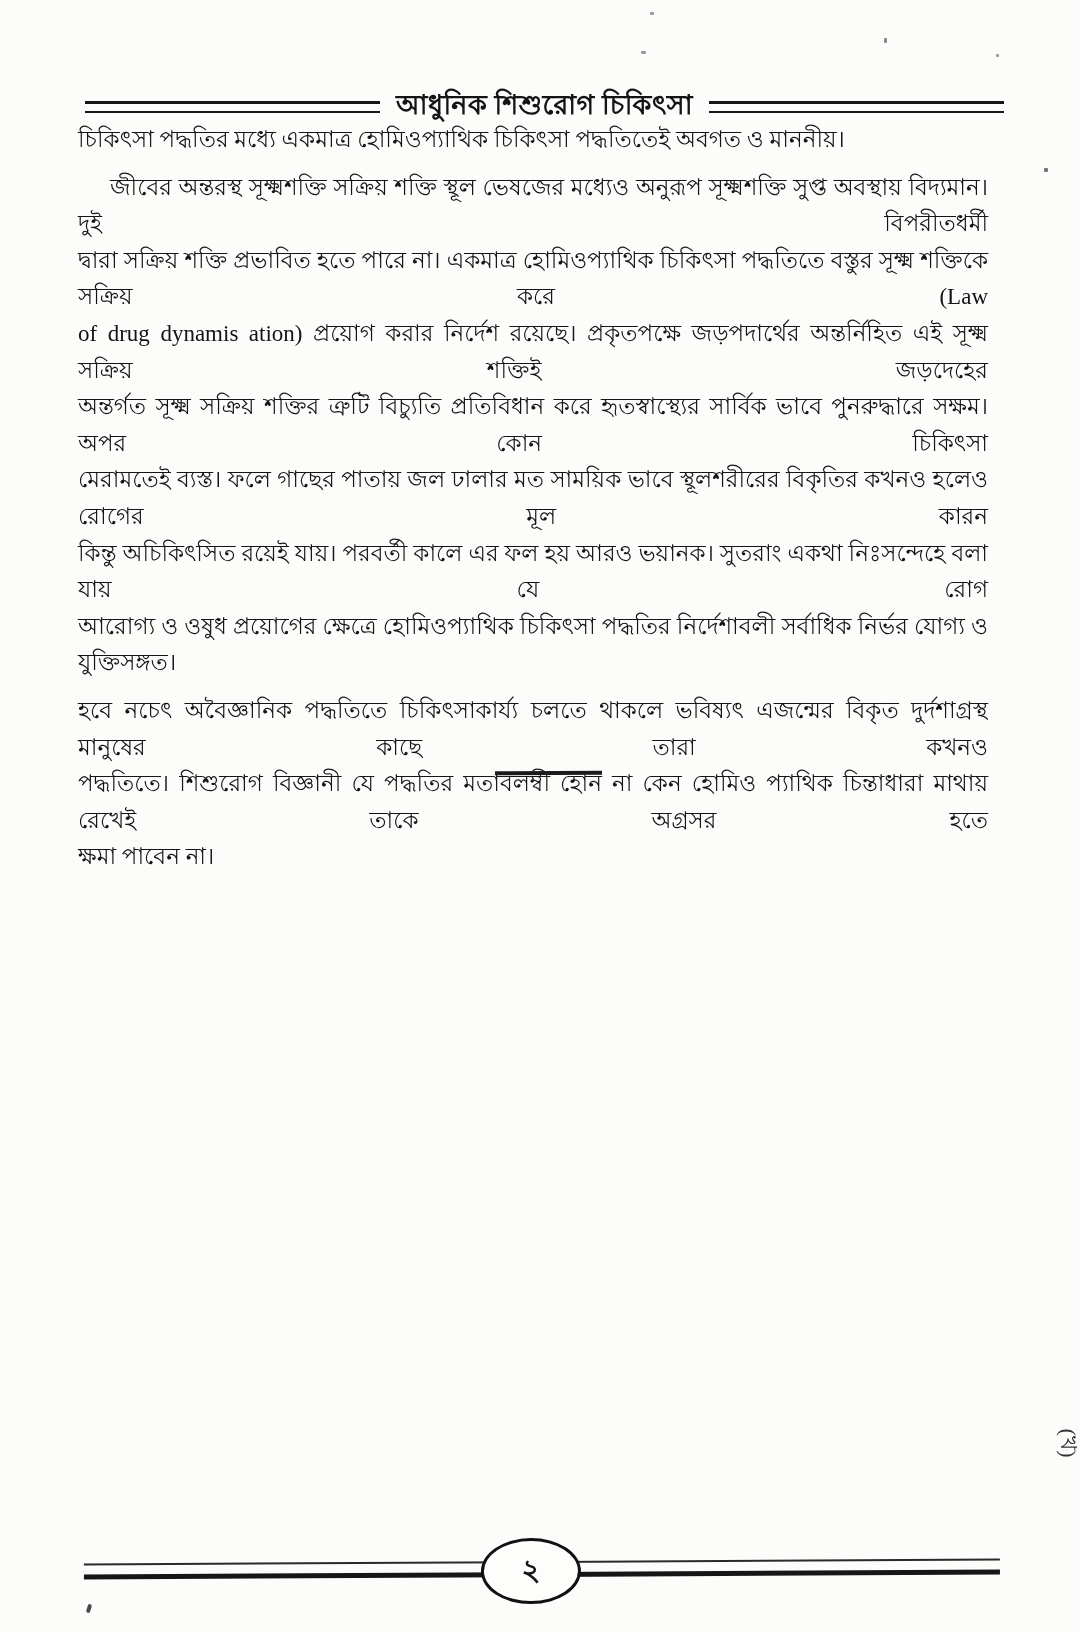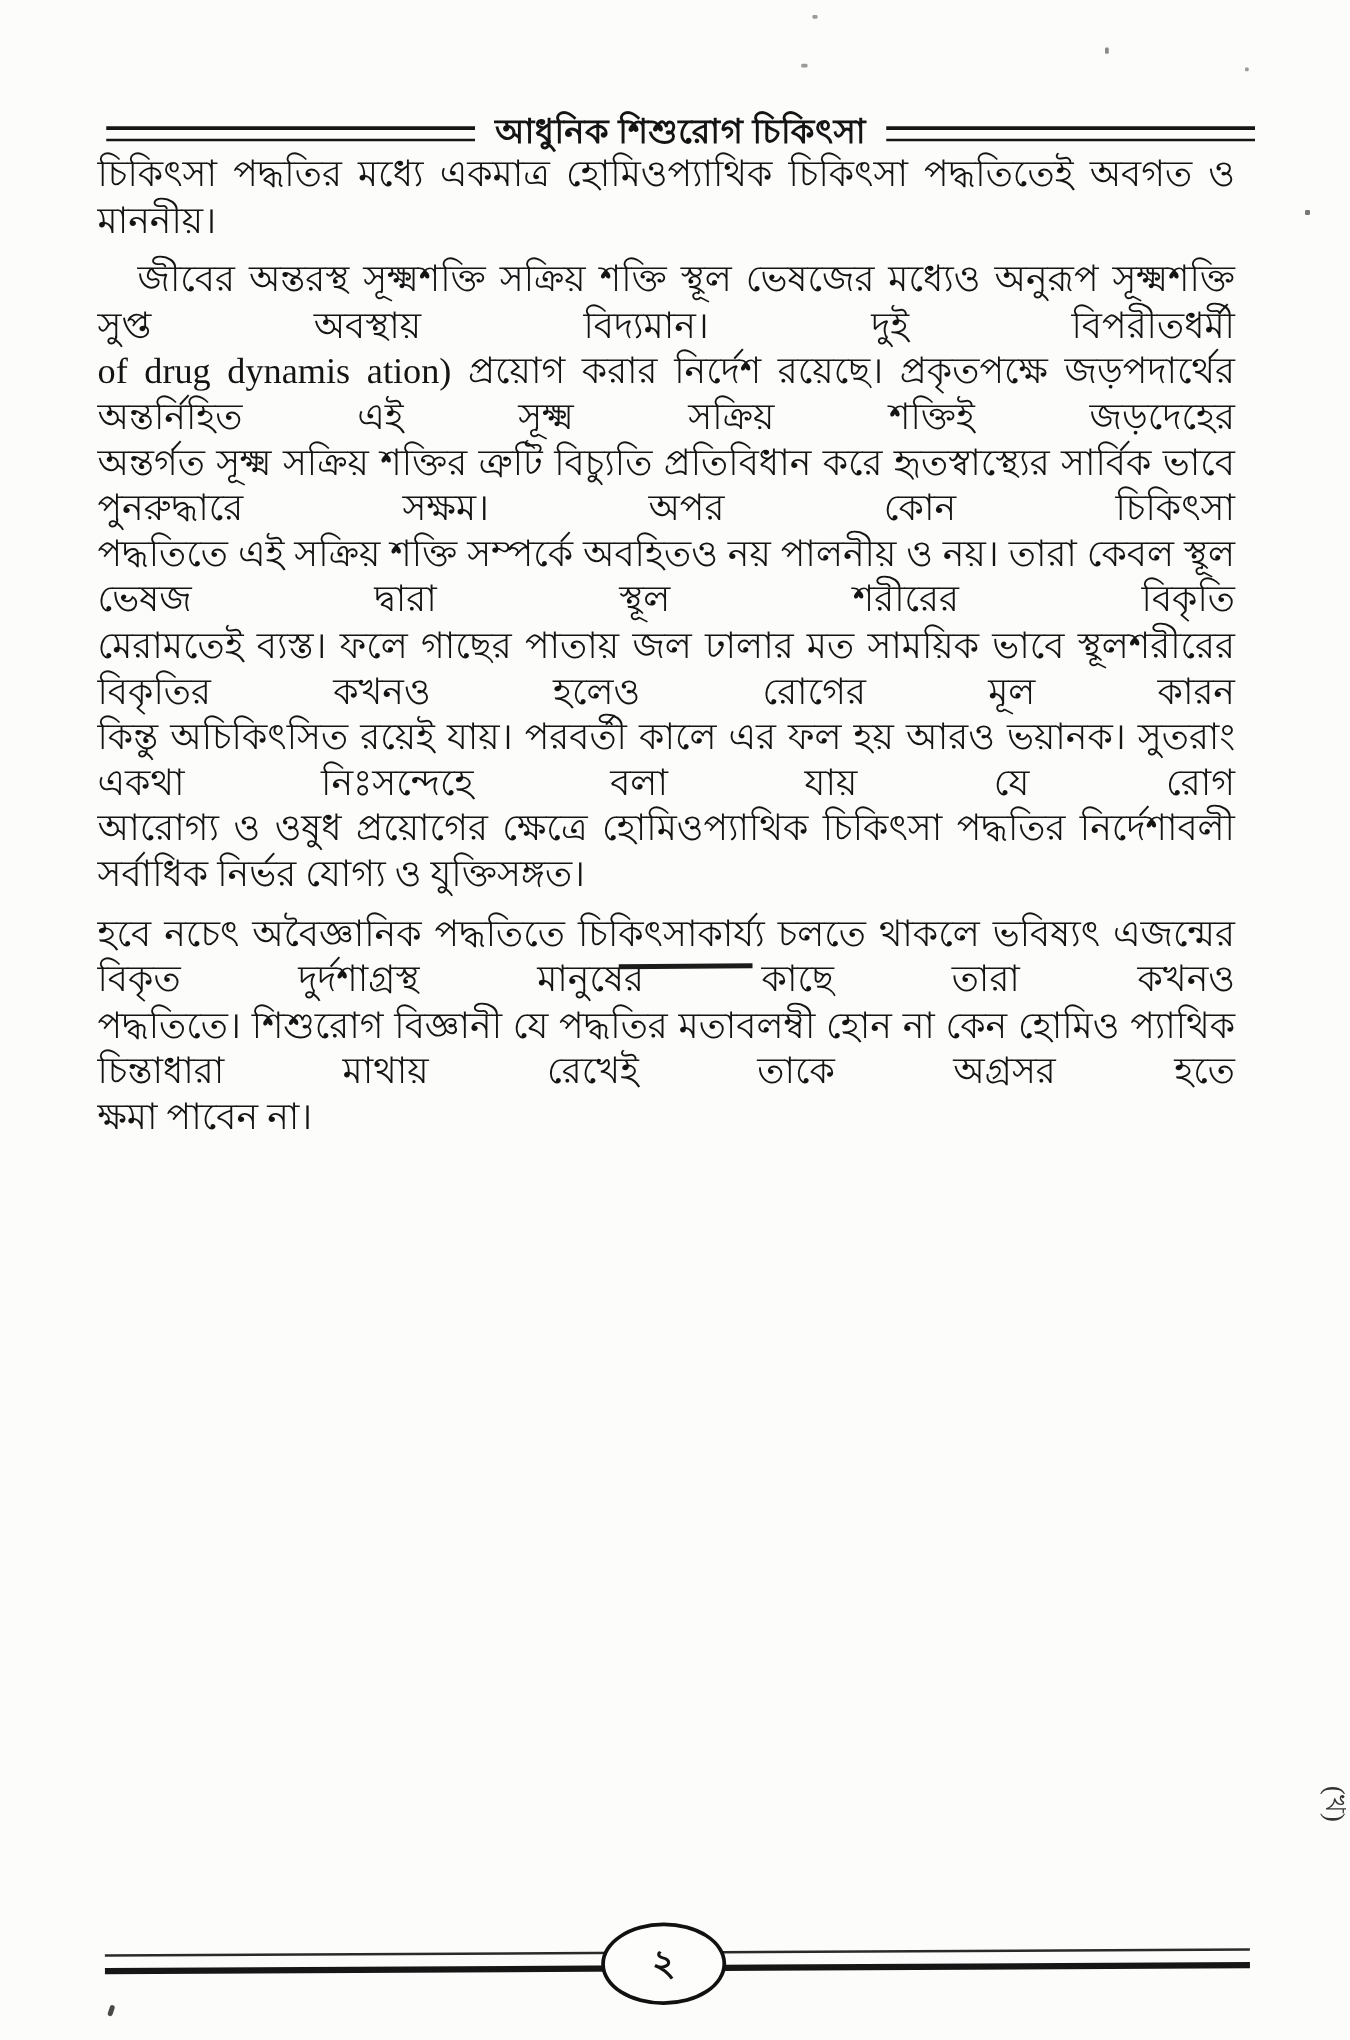--- a/index.html
+++ b/index.html
@@ -25,21 +25,21 @@
     border-bottom:2px solid #161616;
   }
   .header-title {
     font-weight:bold; font-size:27px; white-space:nowrap;
     letter-spacing:0.5px; padding:0 2px;
   }
 
   
   .body-text {
     position:absolute; top:122px; left:78px; width:910px;
-    font-size:29px; line-height:36.6px;
+    font-size:23px; line-height:36.6px;
   }
   .para { margin:0 0 11px 0; }
   .line { text-align:justify; }
   .line.j { text-align-last:justify; }
   .line.indent { text-indent:32px; }
 
   
   .divider {
     position:absolute; top:771px; left:495px;
     width:107px; height:4px; background:#1b1b1b;
@@ -91,23 +91,23 @@
   </div>
 
   <div class="body-text">
 
     <div class="para">
       <div class="line">চিকিৎসা পদ্ধতির মধ্যে একমাত্র হোমিওপ্যাথিক চিকিৎসা পদ্ধতিতেই অবগত ও মাননীয়।</div>
     </div>
 
     <div class="para">
       <div class="line j indent">জীবের অন্তরস্থ সূক্ষ্মশক্তি সক্রিয় শক্তি স্থূল ভেষজের মধ্যেও অনুরূপ সূক্ষ্মশক্তি সুপ্ত অবস্থায় বিদ্যমান। দুই বিপরীতধর্মী</div>
+      <div class="line j">দ্বারা সক্রিয় শক্তি প্রভাবিত হতে পারে না। একমাত্র হোমিওপ্যাথিক চিকিৎসা পদ্ধতিতে বস্তুর সূক্ষ্ম শক্তিকে সক্রিয় করে (Law</div>
       <div class="line j">of drug dynamis ation) প্রয়োগ করার নির্দেশ রয়েছে। প্রকৃতপক্ষে জড়পদার্থের অন্তর্নিহিত এই সূক্ষ্ম সক্রিয় শক্তিই জড়দেহের</div>
       <div class="line j">অন্তর্গত সূক্ষ্ম সক্রিয় শক্তির ত্রুটি বিচ্যুতি প্রতিবিধান করে হৃতস্বাস্থ্যের সার্বিক ভাবে পুনরুদ্ধারে সক্ষম। অপর কোন চিকিৎসা</div>
-      <div class="line j">পদ্ধতিতে এই সক্রিয় শক্তি সম্পর্কে অবহিতও নয় পালনীয় ও নয়। তারা কেবল স্থূল ভেষজ দ্বারা স্থূল শরীরের বিকৃতি</div>
       <div class="line j">মেরামতেই ব্যস্ত। ফলে গাছের পাতায় জল ঢালার মত সাময়িক ভাবে স্থূলশরীরের বিকৃতির কখনও হলেও রোগের মূল কারন</div>
       <div class="line j">কিন্তু অচিকিৎসিত রয়েই যায়। পরবর্তী কালে এর ফল হয় আরও ভয়ানক। সুতরাং একথা নিঃসন্দেহে বলা যায় যে রোগ</div>
       <div class="line">আরোগ্য ও ওষুধ প্রয়োগের ক্ষেত্রে হোমিওপ্যাথিক চিকিৎসা পদ্ধতির নির্দেশাবলী সর্বাধিক নির্ভর যোগ্য ও যুক্তিসঙ্গত।</div>
     </div>
 
     <div class="para">
       <div class="line j">হবে নচেৎ অবৈজ্ঞানিক পদ্ধতিতে চিকিৎসাকার্য্য চলতে থাকলে ভবিষ্যৎ এজন্মের বিকৃত দুর্দশাগ্রস্থ মানুষের কাছে তারা কখনও</div>
       <div class="line j">পদ্ধতিতে। শিশুরোগ বিজ্ঞানী যে পদ্ধতির মতাবলম্বী হোন না কেন হোমিও প্যাথিক চিন্তাধারা মাথায় রেখেই তাকে অগ্রসর হতে</div>
       <div class="line">ক্ষমা পাবেন না।</div>
     </div>

